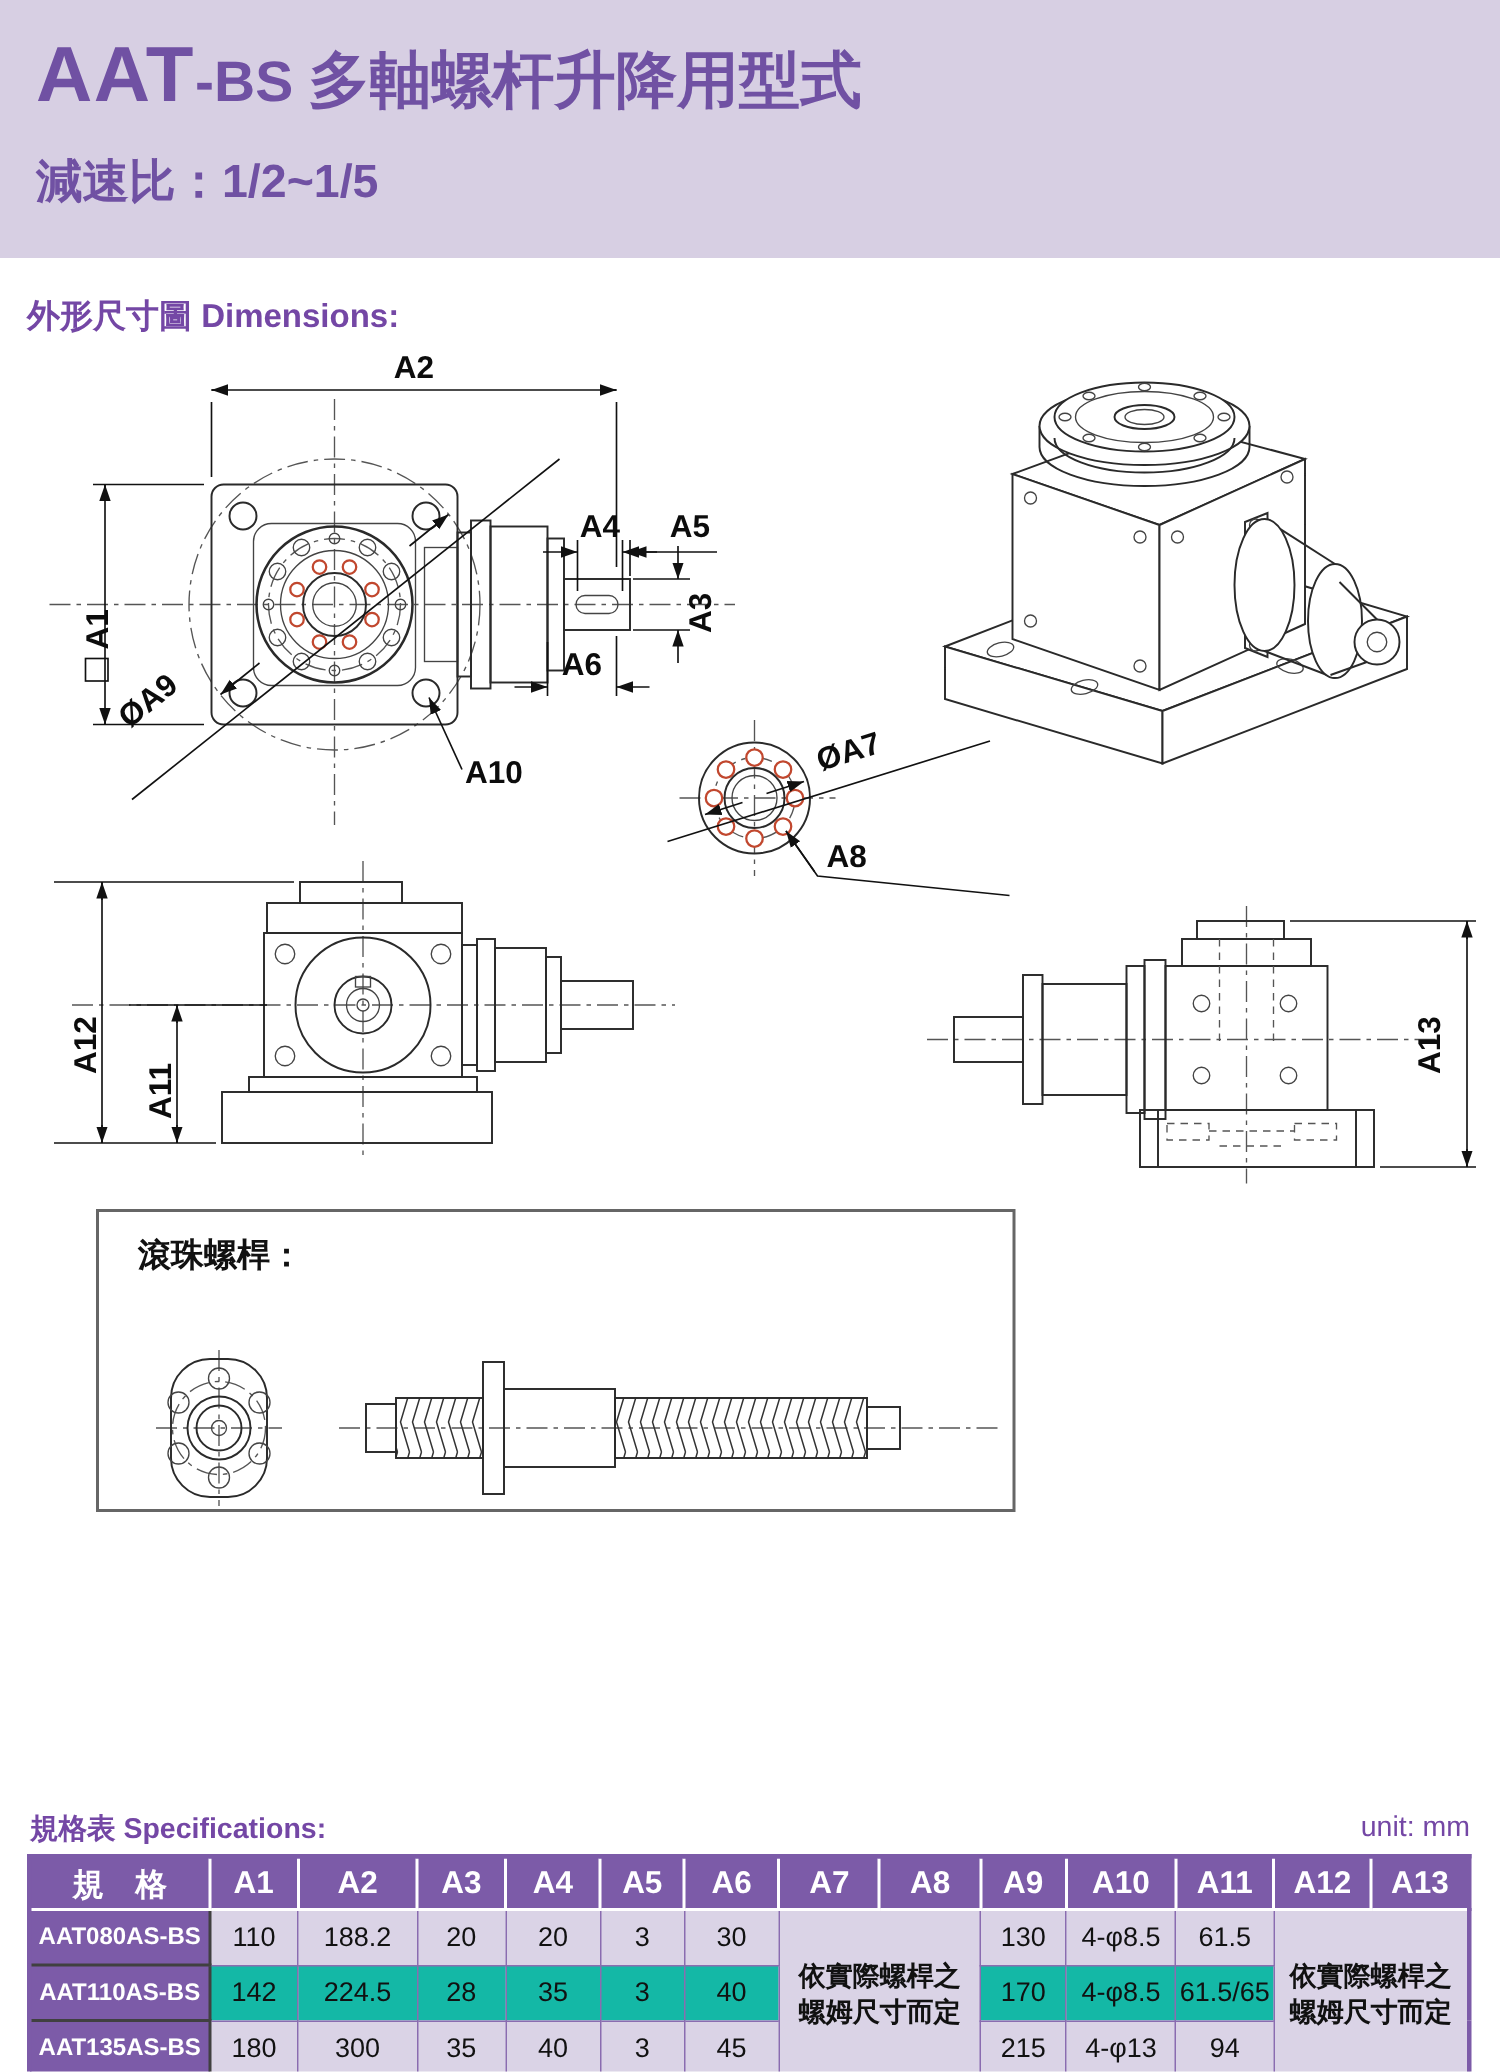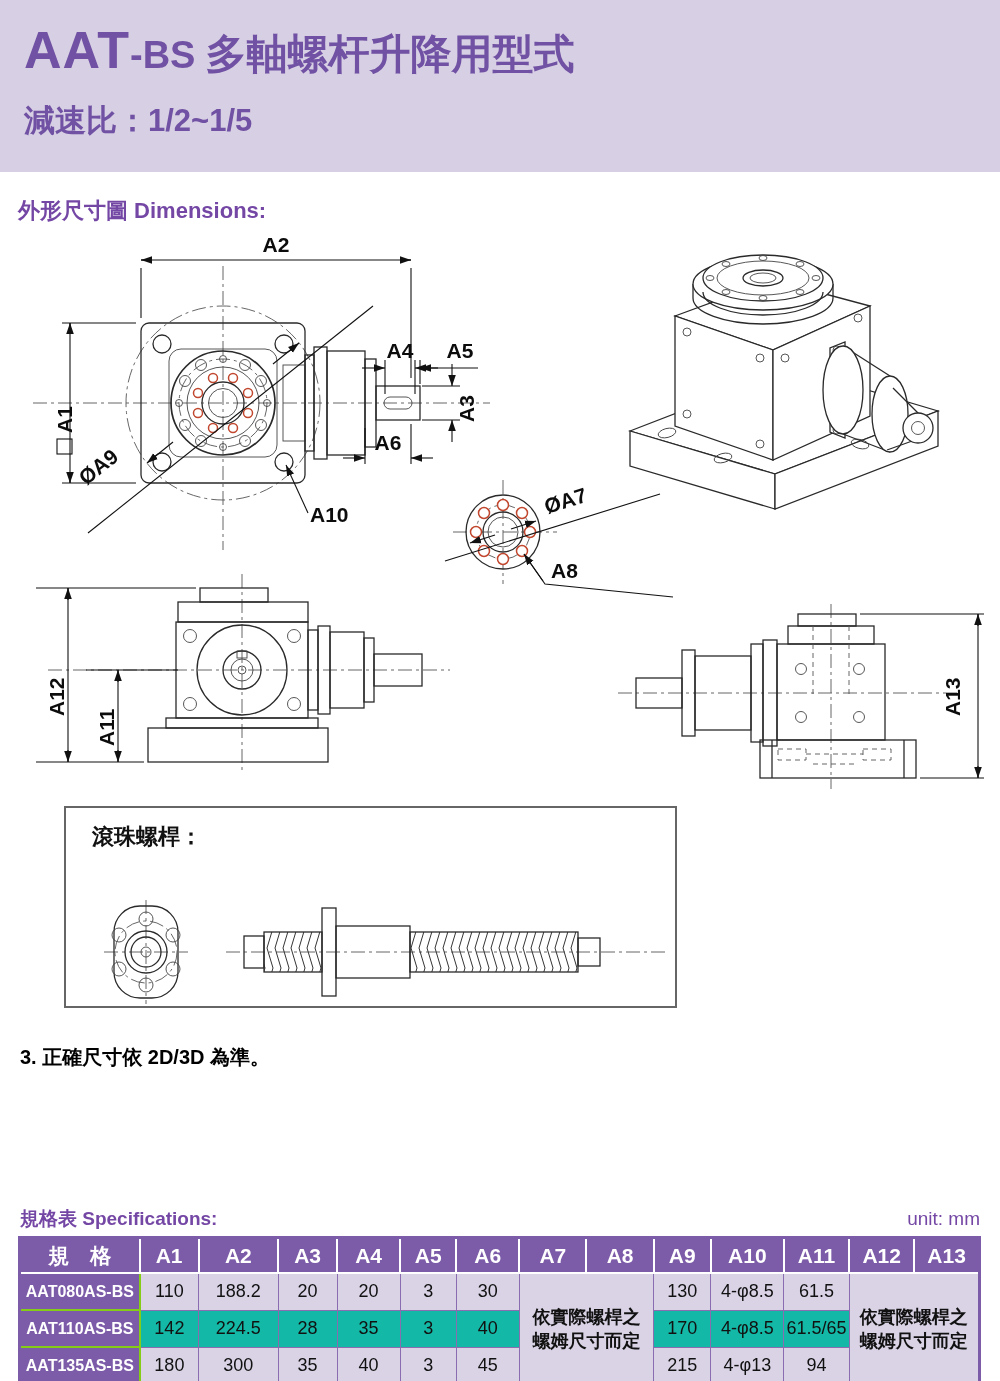--- a/index.html
+++ b/index.html
@@ -37,21 +37,21 @@
   .unit-label{right:20px;top:1208px;color:#7447a5;font-size:19px;font-weight:500;}
   
   table.spec{position:absolute;left:18px;top:1236px;width:963px;
              border-collapse:collapse;table-layout:fixed;
              border:3px solid #7c5ba8;background:#fff;}
   table.spec th{background:#7c5ba8;color:#fff;font-weight:bold;font-size:21px;
                 border:2px solid #fff;height:33px;padding:0;}
   table.spec td{border:1px solid #8a6cb0;text-align:center;font-size:18px;
                 color:#111;height:35px;padding:0 2px;}
   table.spec td.model{background:#7c5ba8;color:#fff;font-weight:bold;
-                      font-size:16px;border:2px solid #84cc16;}
+                      font-size:16px;border:2px solid #404040;}
   table.spec tr.odd td.val{background:#dad3e6;}
   table.spec tr.even td.val{background:#14b8a6;}
   table.spec td.merged{background:#dad3e6;font-size:18px;font-weight:600;line-height:24px;}
 </style>
 </head>
 <body>
 
 <div class="abs banner"></div>
 <div class="abs title">
   <span class="t-model">AAT</span><span class="t-suffix">-BS</span><span class="t-cn">多軸螺杆升降用型式</span>
@@ -391,21 +391,20 @@
       <rect x="198" y="124" width="58" height="40" fill="url(#thr)" stroke="#2a2a2a" stroke-width="1.3"></rect>
       <rect class="ln" x="256" y="100" width="14" height="88"></rect>
       <rect class="ln" x="270" y="118" width="74" height="52"></rect>
       <rect x="344" y="124" width="168" height="40" fill="url(#thr)" stroke="#2a2a2a" stroke-width="1.3"></rect>
       <rect class="ln" x="512" y="130" width="22" height="28"></rect>
     </g>
   </svg>
 </div>
 
 <div class="abs notes">
-  <div>3. 正確尺寸依 2D/3D 為準。</div>
 </div>
 
 <div class="abs specs-label">規格表 Specifications:</div>
 <div class="abs unit-label">unit: mm</div>
 
 <table class="spec">
   <colgroup>
     <col style="width:118px">
       <col style="width:58px">
       <col style="width:78px">

